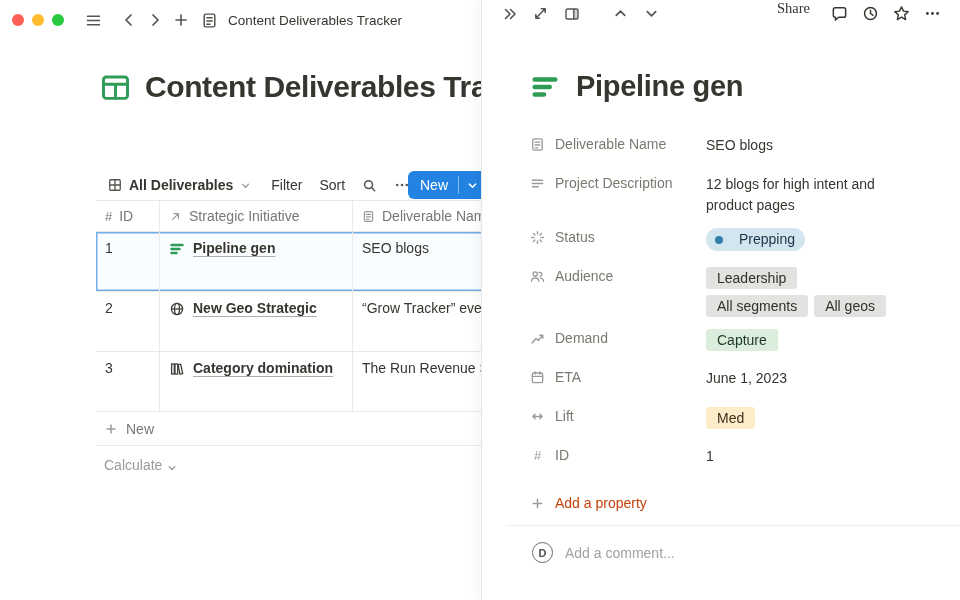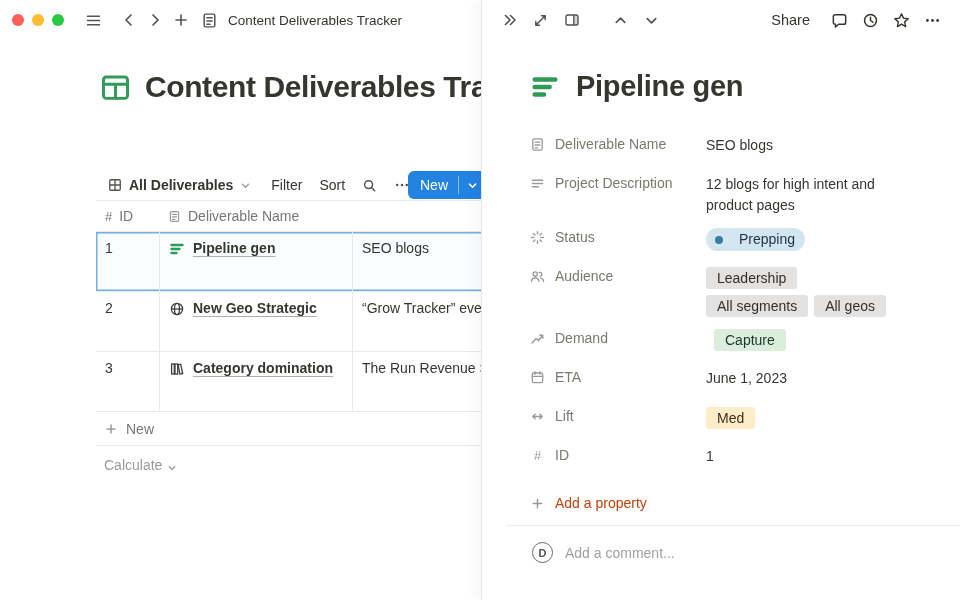--- a/index.html
+++ b/index.html
@@ -48,38 +48,38 @@
   .cell.init { display:flex; align-items:flex-start; gap:8px; }
   .pg-link { font-weight:600; color:#37352f; text-decoration:underline; text-decoration-color:rgba(55,53,47,.4);
              text-underline-offset:2.5px; cursor:pointer; line-height:17px; }
   .addrow { display:flex; align-items:center; gap:8px; height:34px; color:#787774; border-bottom:1px solid #e9e9e7;
             padding-left:8px; cursor:pointer; font-size:14px; }
   .calcrow { display:flex; align-items:flex-end; gap:5px; margin-top:11px; padding-left:8px; color:#9b9a97; font-size:14px; cursor:pointer; }
 
   
   .panel { position:absolute; left:481px; top:0; width:479px; height:600px; background:#fff;
            border-left:1px solid rgba(0,0,0,.09); box-shadow:-5px 0 12px rgba(0,0,0,.04); }
-  .p-header { height:40px; display:flex; align-items:center; padding:0 14px 0 14px; gap:4px; }
+  .p-header { height:40px; display:flex; padding:0 14px 0 14px; gap:4px;font-family:Liberation Serif, serif; }
   .p-ic { width:27px; height:27px; display:flex; align-items:center; justify-content:center; border-radius:4px; cursor:pointer; color:#55534e; }
   .spacer{flex:1;}
   .share { font-size:14.5px; color:#37352f; margin-right:12px; cursor:pointer; }
 
   .p-body { padding:30px 56px 0 48px; }
   .p-titlerow { display:flex; align-items:center; gap:16px; }
   .p-title { font-size:29px; font-weight:700; letter-spacing:-0.3px; }
 
   .props { margin-top:24px; }
   .prop { display:flex; align-items:flex-start; min-height:39px; padding:4px 0; }
   .prop-label { width:176px; flex:none; display:flex; align-items:center; gap:10px; color:#7a786f; font-size:14px;
                 height:26px; cursor:pointer; border-radius:4px; }
   .prop-value { flex:1; font-size:14px; color:#37352f; padding-top:4px; line-height:21px; cursor:pointer; }
   .tags { display:flex; flex-wrap:wrap; gap:6px; padding-top:0; }
   .tag { display:inline-flex; align-items:center; height:22px; padding:0 11px; border-radius:3px; font-size:14px; white-space:nowrap; }
   .tag.gray { background:#e3e2e0; color:#32302c; }
-  .tag.green { background:#dbeddb; color:#1c3829;margin-left:8px; }
+  .tag.green { background:#dbeddb; color:#1c3829; }
   .tag.yellow { background:#fdecc8; color:#402c1b; }
   .status-pill { display:inline-flex; align-items:center; gap:16px; height:23px; padding:0 10px 0 9px;
                  border-radius:12px; background:#d3e5ef; color:#183347; font-size:14px; }
   .status-dot { width:8px; height:8px; border-radius:50%; background:#337ea9; }
   .addprop { display:flex; align-items:flex-end; gap:10px; color:#c2410c; font-size:14px; height:34px; cursor:pointer; }
 
   .p-divider { height:1px; background:#ededeb; margin:14px -56px 0 -24px; }
   .comment-row { display:flex; align-items:center; gap:12px; padding:16px 0 0 2px; }
   .avatar { width:21px; height:21px; border-radius:50%; border:1.5px solid #6b6a66; color:#55534e;
             display:flex; align-items:center; justify-content:center; font-size:11px; font-weight:700; }
@@ -177,20 +177,28 @@
       </span>
     </div>
   </div>
 
   <div class="table">
     <div class="thead">
       <div class="th col-id">
         <span style="font-size:13px;">#</span>
         <span>ID</span>
       </div>
+      <div class="th col-init">
+        <span class="ic-gray">
+          <svg width="13" height="13" viewBox="0 0 16 16" fill="none" stroke="currentColor" stroke-width="1.6" stroke-linecap="round" stroke-linejoin="round">
+              <path d="M4.5 11.5 11.5 4.5M6 4.5h5.5V10"></path>
+            </svg>
+        </span>
+        <span>Strategic Initiative</span>
+      </div>
       <div class="th col-del">
         <span class="ic-gray">
           <svg width="13" height="13" viewBox="0 0 16 16" fill="none" stroke="currentColor" stroke-width="1.5" stroke-linecap="round">
               <rect x="3" y="2" width="10" height="12" rx="1.5"></rect>
               <path d="M5.5 5.5h5M5.5 8.5h5M5.5 11.5h3"></path>
             </svg>
         </span>
         <span>Deliverable Name</span>
       </div>
     </div>

